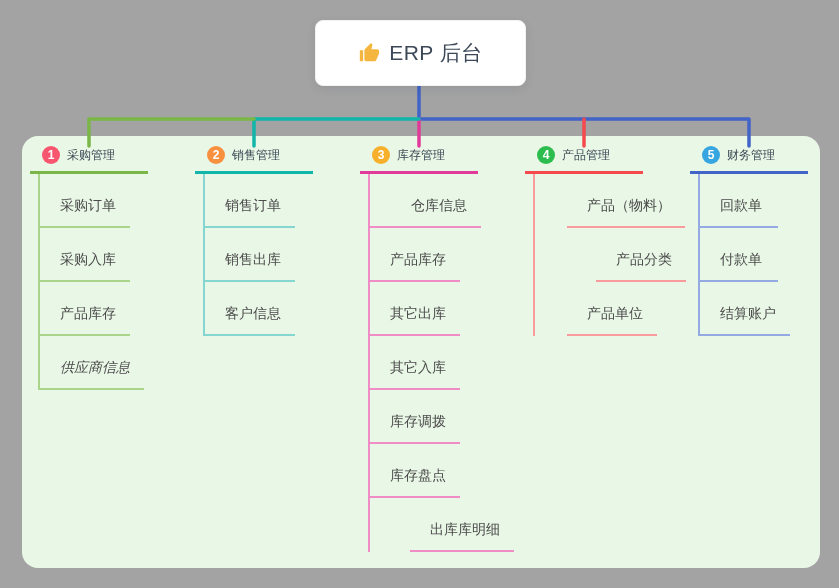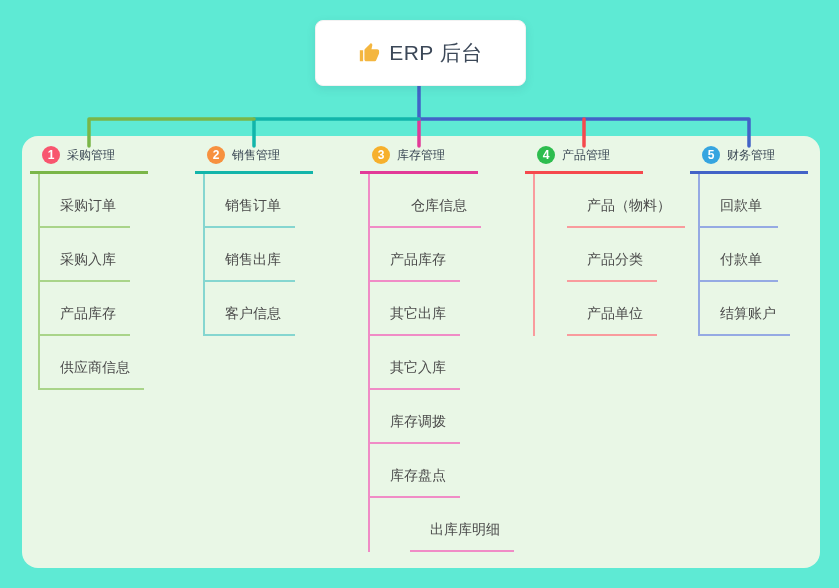--- a/index.html
+++ b/index.html
@@ -1,17 +1,17 @@
 <!DOCTYPE html>
 <html><head>
 <meta charset="utf-8">
 <style>
   html,body{margin:0;padding:0;background:#ffffff;}
   body{font-family:"Liberation Sans","DejaVu Sans",sans-serif;}
-  #canvas{position:relative;width:839px;height:588px;background:#5eead4;overflow:hidden;}
+  #canvas{position:relative;width:839px;height:588px;background:#a3a3a3;overflow:hidden;}
 
   #panel{position:absolute;left:22px;top:136px;width:798px;height:432px;border-radius:16px;background:#e9f7e6;}
 
   #connectors{position:absolute;left:0;top:0;width:839px;height:588px;pointer-events:none;}
 
   #root-card{position:absolute;left:315px;top:20px;width:209px;height:64px;background:#ffffff;
     border:1px solid #f2f2f2;border-radius:8px;box-shadow:0 3px 10px rgba(50,60,90,.10);
     display:flex;align-items:center;justify-content:center;gap:9px;}
   #root-card .root-label{font-size:21px;color:#3c4858;font-weight:500;letter-spacing:.5px;}
 
@@ -61,21 +61,21 @@
           <li>
             <span class="leaf" style="border-bottom-color: rgb(169, 212, 137);">采购订单</span>
           </li>
           <li>
             <span class="leaf" style="border-bottom-color: rgb(169, 212, 137);">采购入库</span>
           </li>
           <li>
             <span class="leaf" style="border-bottom-color: rgb(169, 212, 137);">产品库存</span>
           </li>
           <li>
-            <span class="leaf" style="border-bottom-color: rgb(169, 212, 137);">供应商信息</span>
+            <span class="leaf" style="border-bottom-color: rgb(169, 212, 137); font-style: italic;">供应商信息</span>
           </li>
         </ul>
       </div>
       <div class="branch" style="left: 195px; top: 146px;">
         <div class="branch-title" style="border-bottom-color: rgb(18, 181, 170);">
           <span class="badge" style="background: rgb(247, 145, 63);">2</span>
           <span class="branch-label">销售管理</span>
         </div>
         <ul class="children" style="border-left-color: rgb(133, 214, 208);">
           <li>
@@ -121,21 +121,21 @@
       <div class="branch" style="left: 525px; top: 146px;">
         <div class="branch-title" style="border-bottom-color: rgb(245, 73, 77);">
           <span class="badge" style="background: rgb(45, 189, 78);">4</span>
           <span class="branch-label">产品管理</span>
         </div>
         <ul class="children" style="border-left-color: rgb(249, 155, 157); padding-left: 32px;">
           <li>
             <span class="leaf" style="border-bottom-color: rgb(249, 155, 157);">产品（物料）</span>
           </li>
           <li>
-            <span class="leaf" style="border-bottom-color: rgb(249, 155, 157);">产品分类</span>
+            <span class="leaf" style="border-bottom-color: rgb(249, 155, 157); margin-left: 29px;">产品分类</span>
           </li>
           <li>
             <span class="leaf" style="border-bottom-color: rgb(249, 155, 157);">产品单位</span>
           </li>
         </ul>
       </div>
       <div class="branch" style="left: 690px; top: 146px;">
         <div class="branch-title" style="border-bottom-color: rgb(66, 99, 199);">
           <span class="badge" style="background: rgb(54, 165, 224);">5</span>
           <span class="branch-label">财务管理</span>

